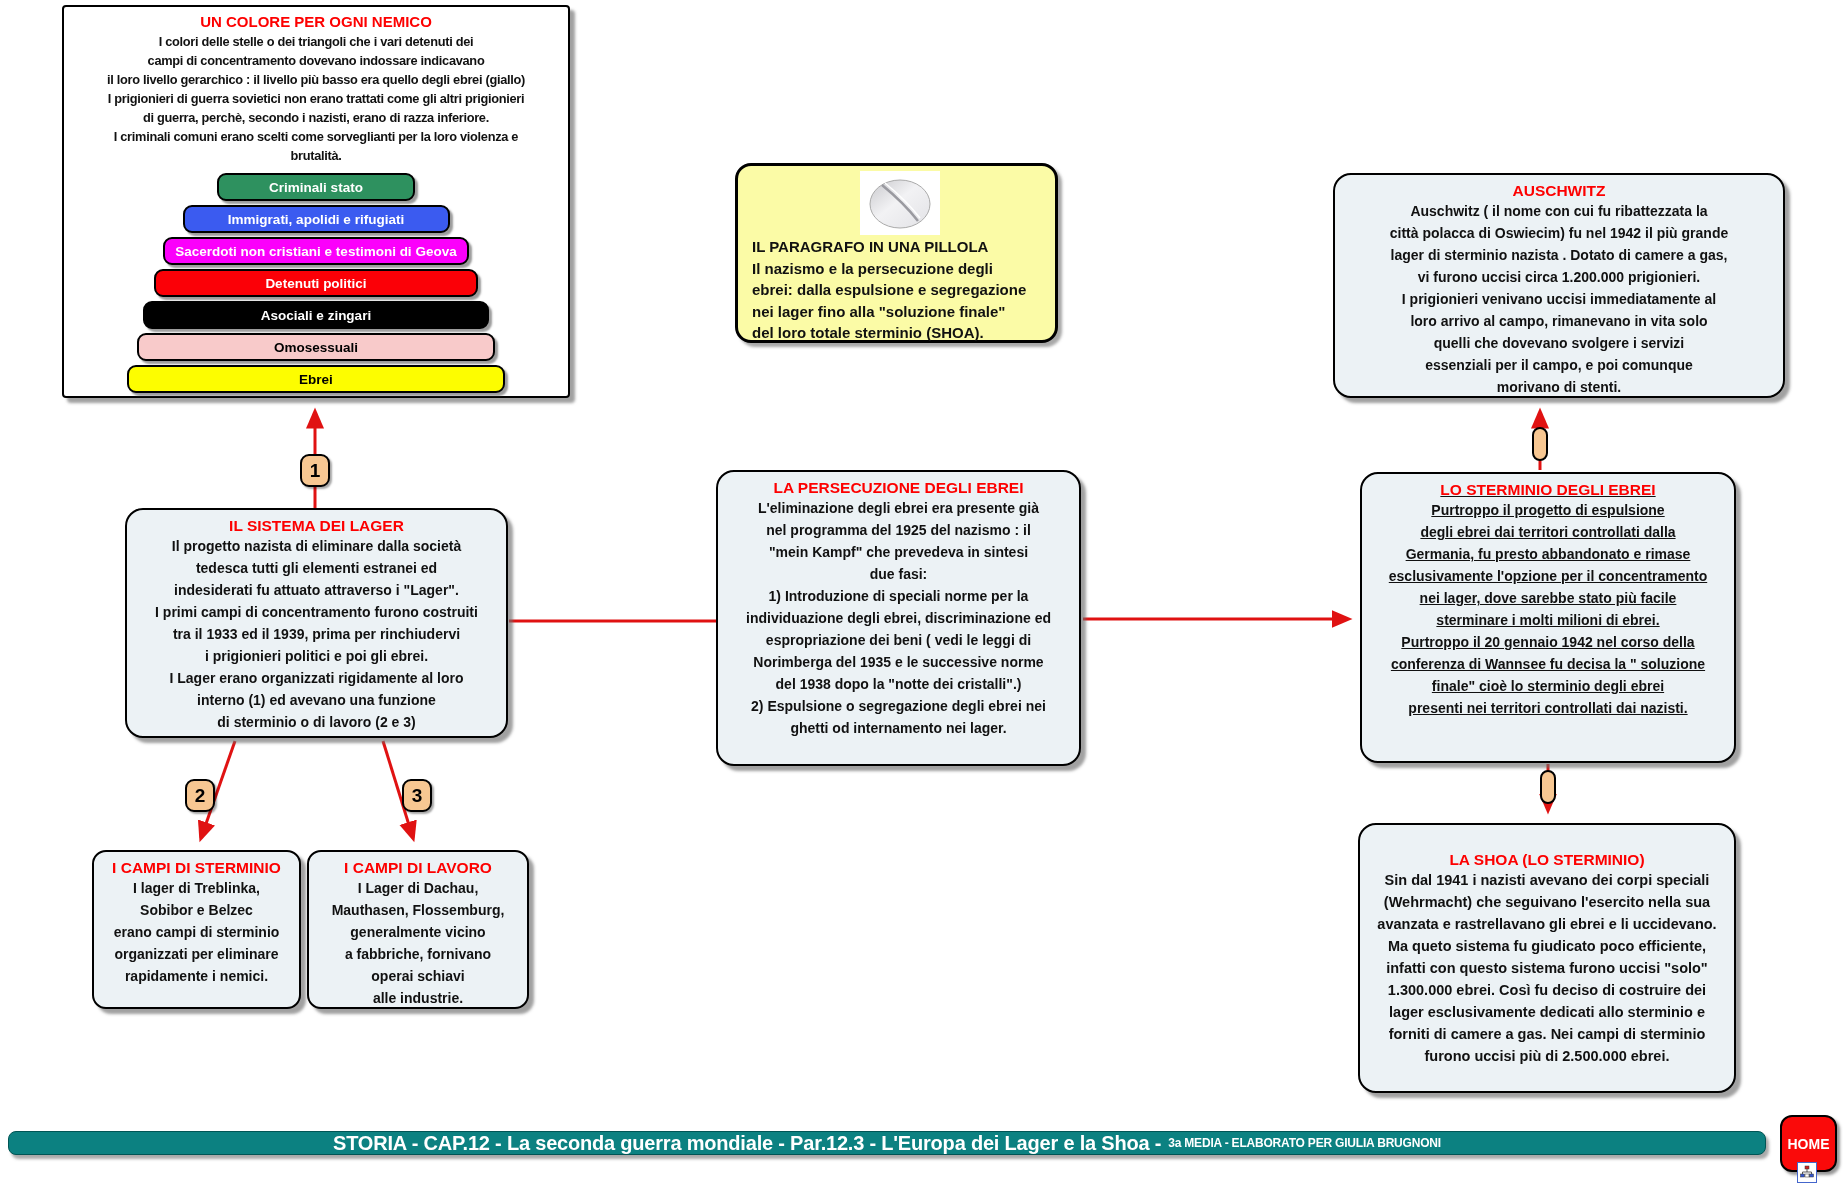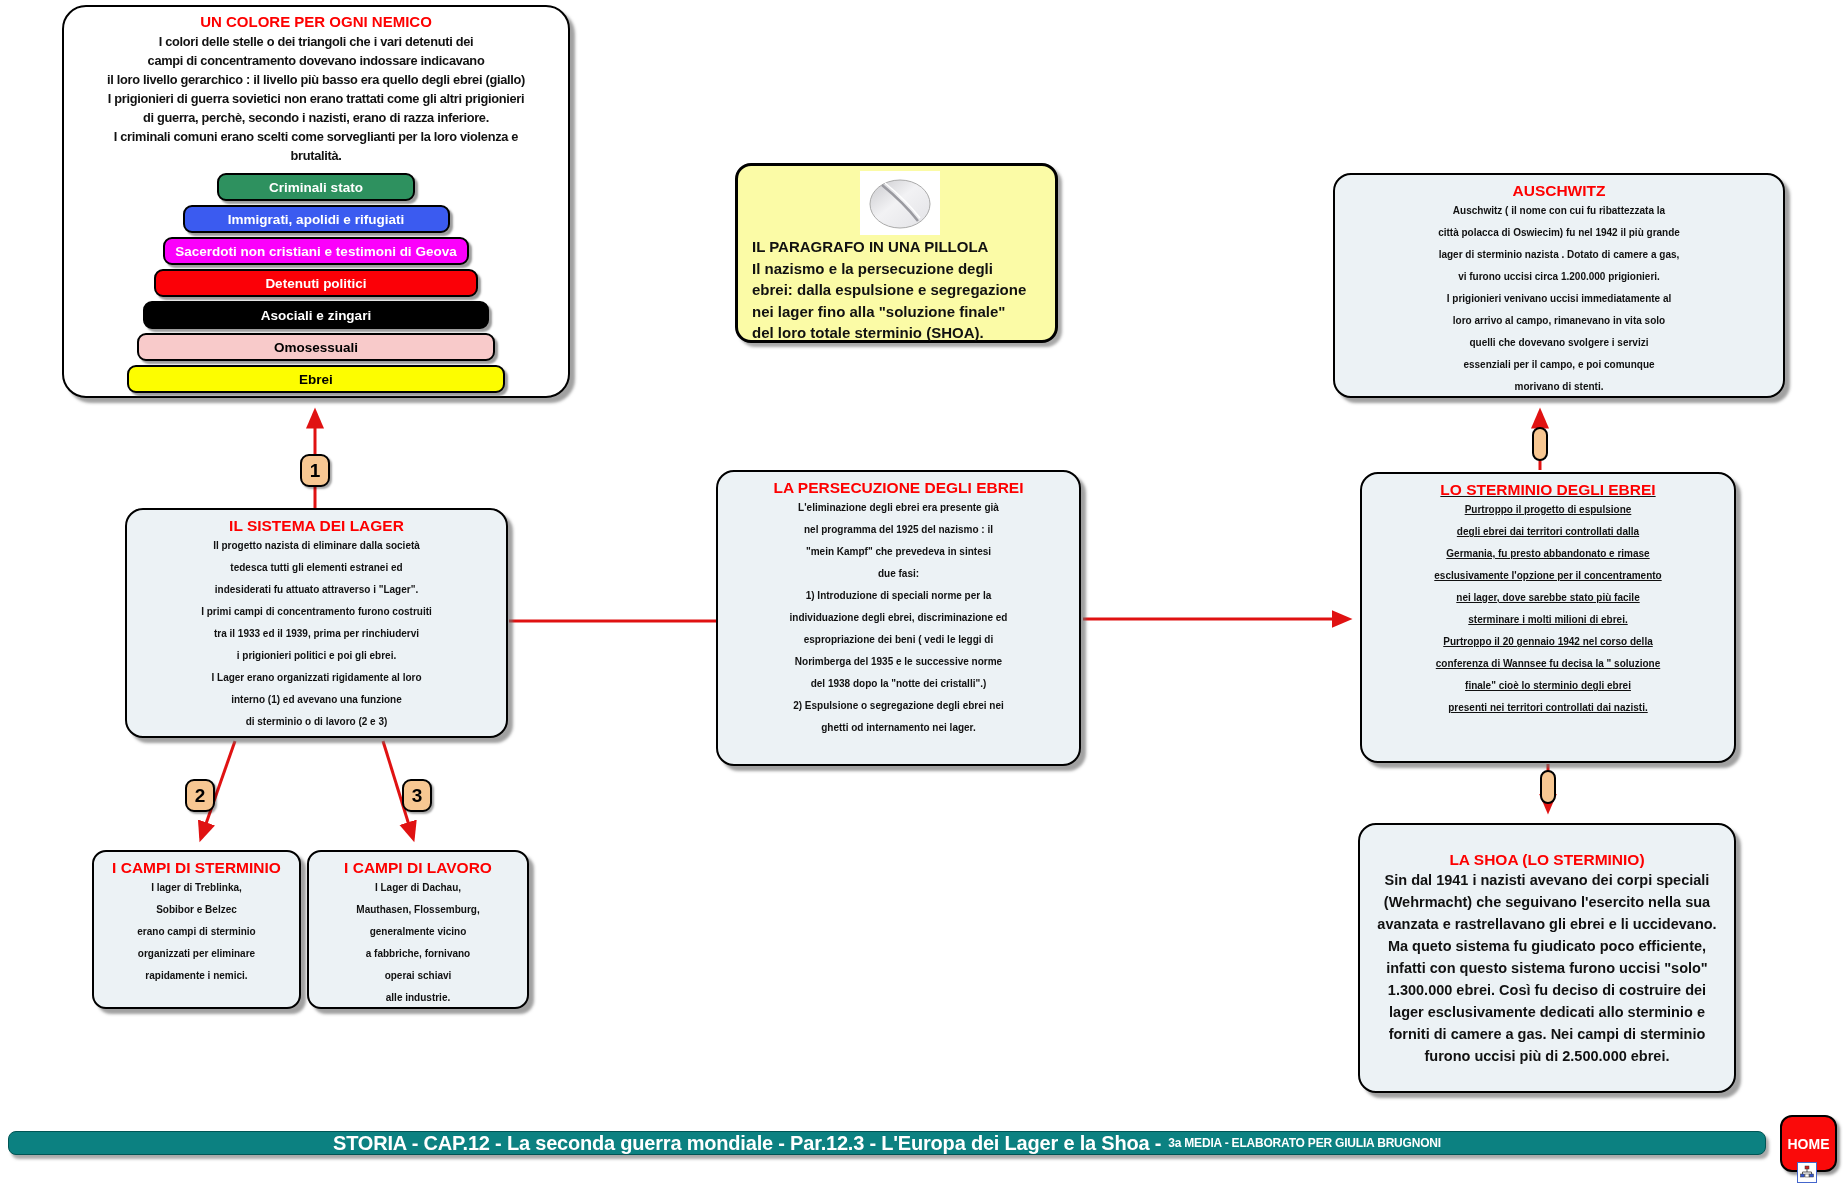--- a/index.html
+++ b/index.html
@@ -7,25 +7,25 @@
     --badge-bg:#f7c792; --banner-teal:#0c8181; --home-red:#fa0a0a; --pill-yellow:#fbfba6;
   }
   *{margin:0;padding:0;box-sizing:border-box;}
   html,body{background:#fff;}
   body{font-family:"Liberation Sans",sans-serif;font-weight:bold;color:#111;}
   #stage{position:relative;width:1843px;height:1183px;background:#fff;overflow:hidden;}
 
   .infobox{position:absolute;background:var(--box-bg);border:2px solid #000;border-radius:18px;
     box-shadow:5px 5px 3px rgba(110,110,110,.65);text-align:center;}
   .infobox .title{color:var(--title-red);font-size:15.5px;margin-top:7px;}
-  .infobox .body{font-size:10px;line-height:22px;white-space:pre-line;}
+  .infobox .body{font-size:14px;line-height:22px;white-space:pre-line;}
 
   
   #legend-box{position:absolute;left:62px;top:5px;width:508px;height:393px;background:#fff;
-    border:2px solid #000;border-radius:24px;box-shadow:5px 5px 3px rgba(110,110,110,.65);text-align:center;}
+    border:2px solid #000;border-radius:4px;box-shadow:5px 5px 3px rgba(110,110,110,.65);text-align:center;}
   #legend-box .ltitle{color:var(--title-red);font-size:15px;margin-top:6px;}
   #legend-box .ldesc{font-size:12.8px;line-height:19px;letter-spacing:-0.3px;white-space:pre-line;margin-top:2px;}
   #pyramid{display:flex;flex-direction:column;align-items:center;gap:4px;margin-top:8px;}
   #pyramid .bar{height:28px;border:2px solid #000;border-radius:9px;display:flex;align-items:center;
     justify-content:center;font-size:13.5px;box-shadow:3px 3px 2px rgba(90,90,90,.6);}
 
   
   #pill-box{position:absolute;left:735px;top:163px;width:323px;height:180px;background:var(--pill-yellow);
     border:3px solid #000;border-radius:16px;box-shadow:4px 4px 3px rgba(110,110,110,.6);}
   #pill-img{position:absolute;left:122px;top:5px;width:80px;height:64px;background:#fff;}

